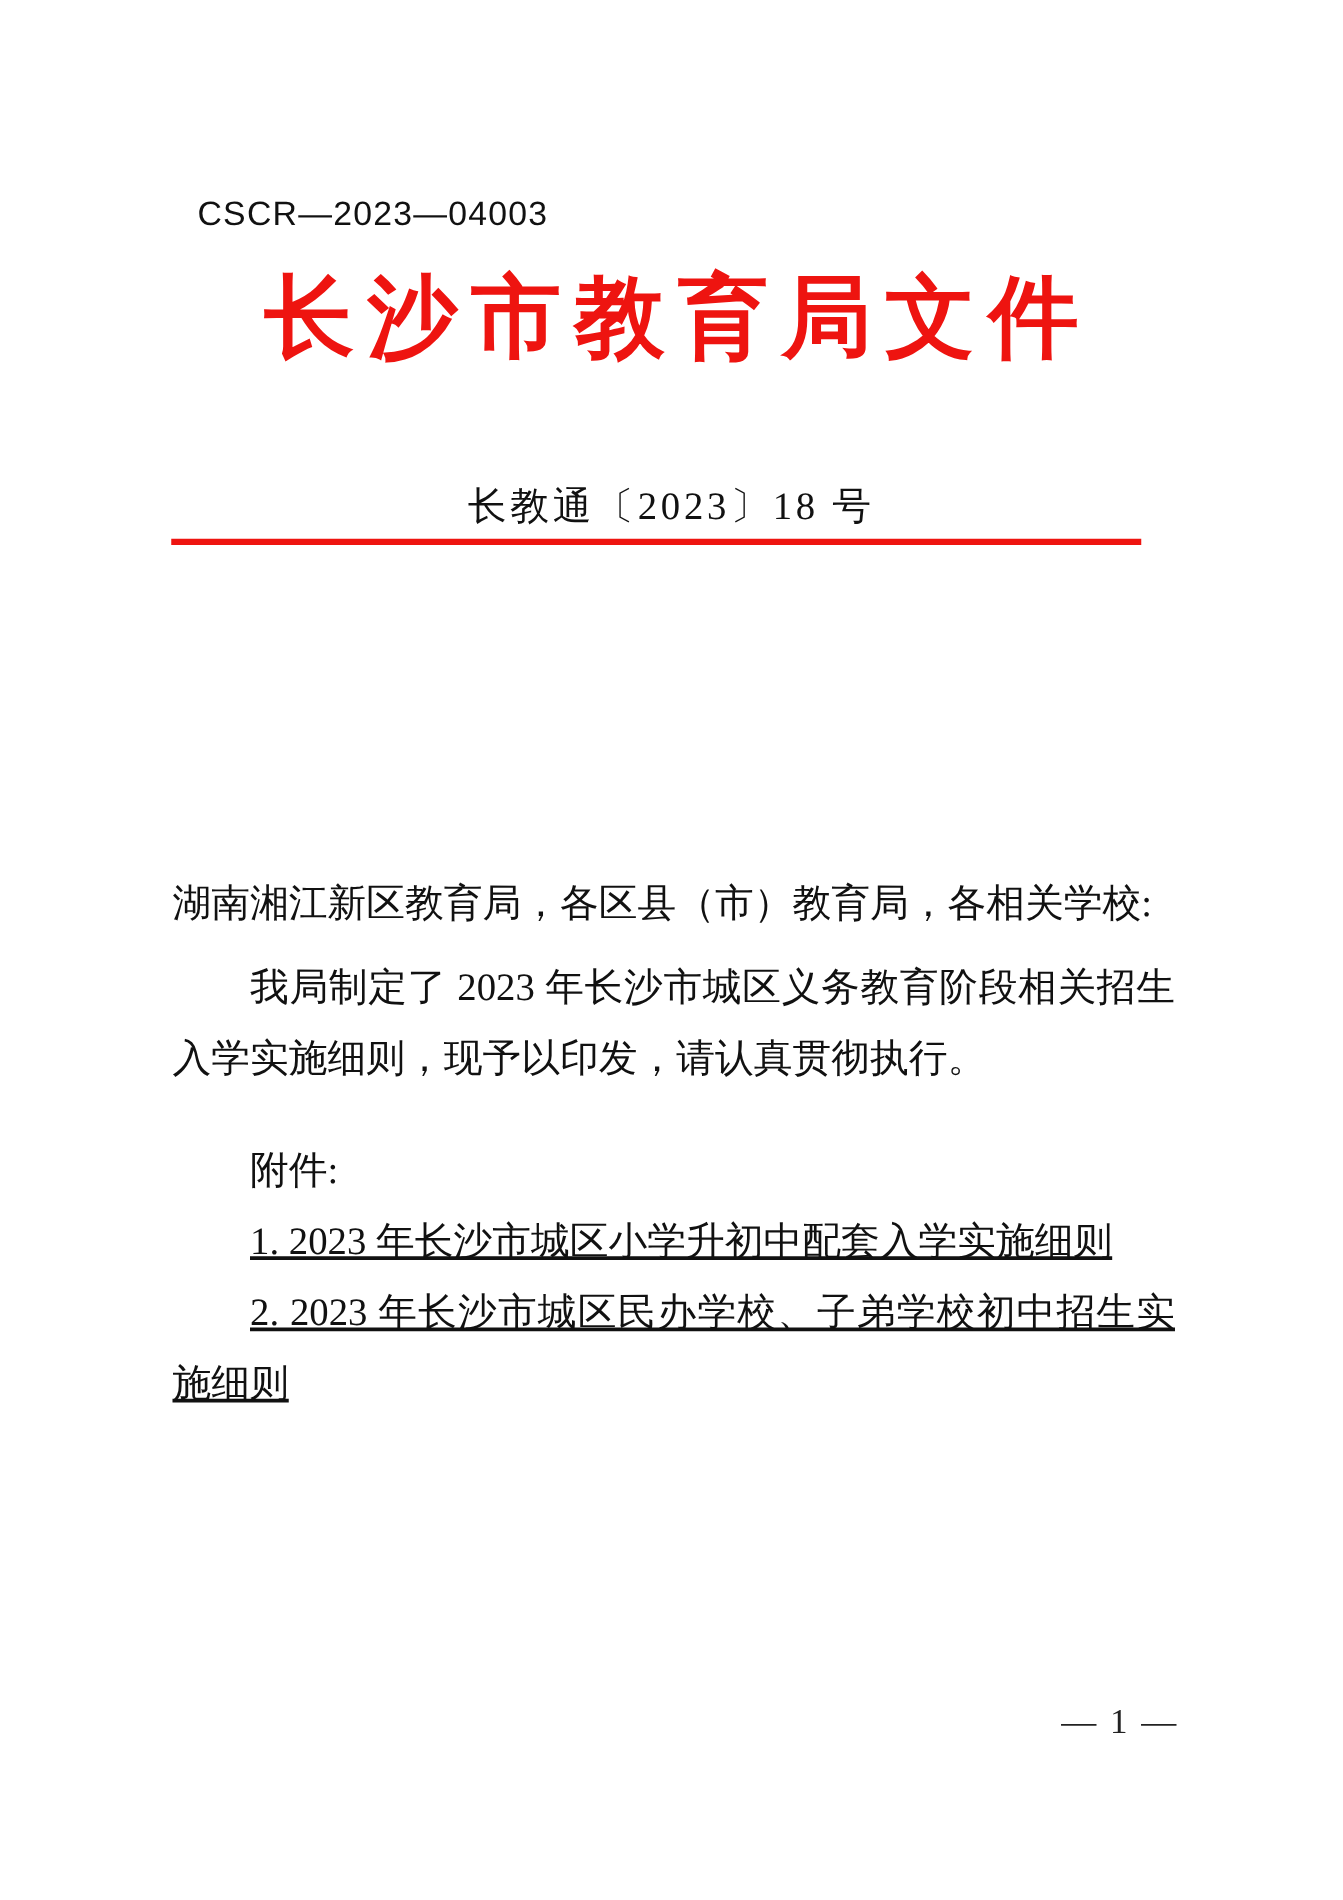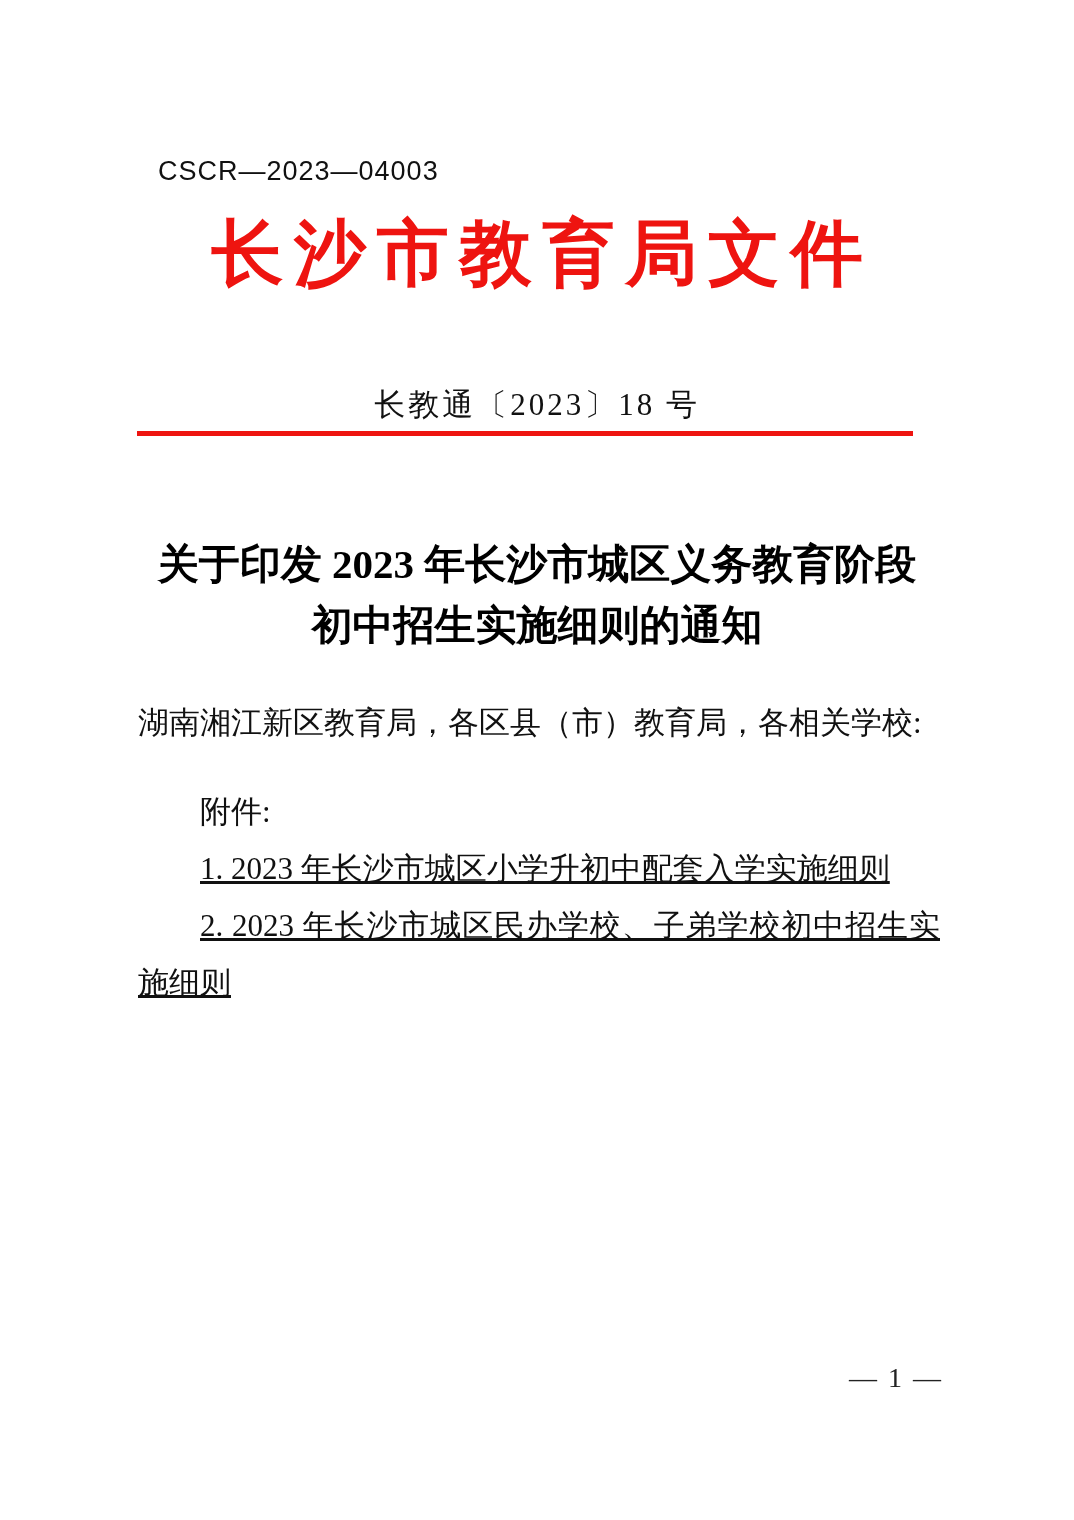--- a/index.html
+++ b/index.html
@@ -116,28 +116,25 @@
 <div class="page">
 
   <div class="doc-code">CSCR—2023—04003</div>
 
   <div class="agency-title">长沙市教育局文件</div>
 
   <div class="doc-number">长教通〔2023〕18 号</div>
 
   <div class="red-rule"></div>
 
-  <div class="main-title">
-    <div>关于印发 2023 年长沙市城区义务教育阶段</div>
-    <div>初中招生实施细则的通知</div>
-  </div>
 
   <div class="body-block">
     <div class="salutation">湖南湘江新区教育局，各区县（市）教育局，各相关学校:</div>
 
+    <div class="para">我局制定了 2023 年长沙市城区义务教育阶段相关招生入学实施细则，现予以印发，请认真贯彻执行。</div>
 
     <div class="attachments">
       <div class="attachments-label">附件:</div>
       <div class="attachment-item">1. 2023 年长沙市城区小学升初中配套入学实施细则</div>
       <div class="attachment-item">2. 2023 年长沙市城区民办学校、子弟学校初中招生实施细则</div>
     </div>
   </div>
 
   <div class="page-number">— 1 —</div>
 

